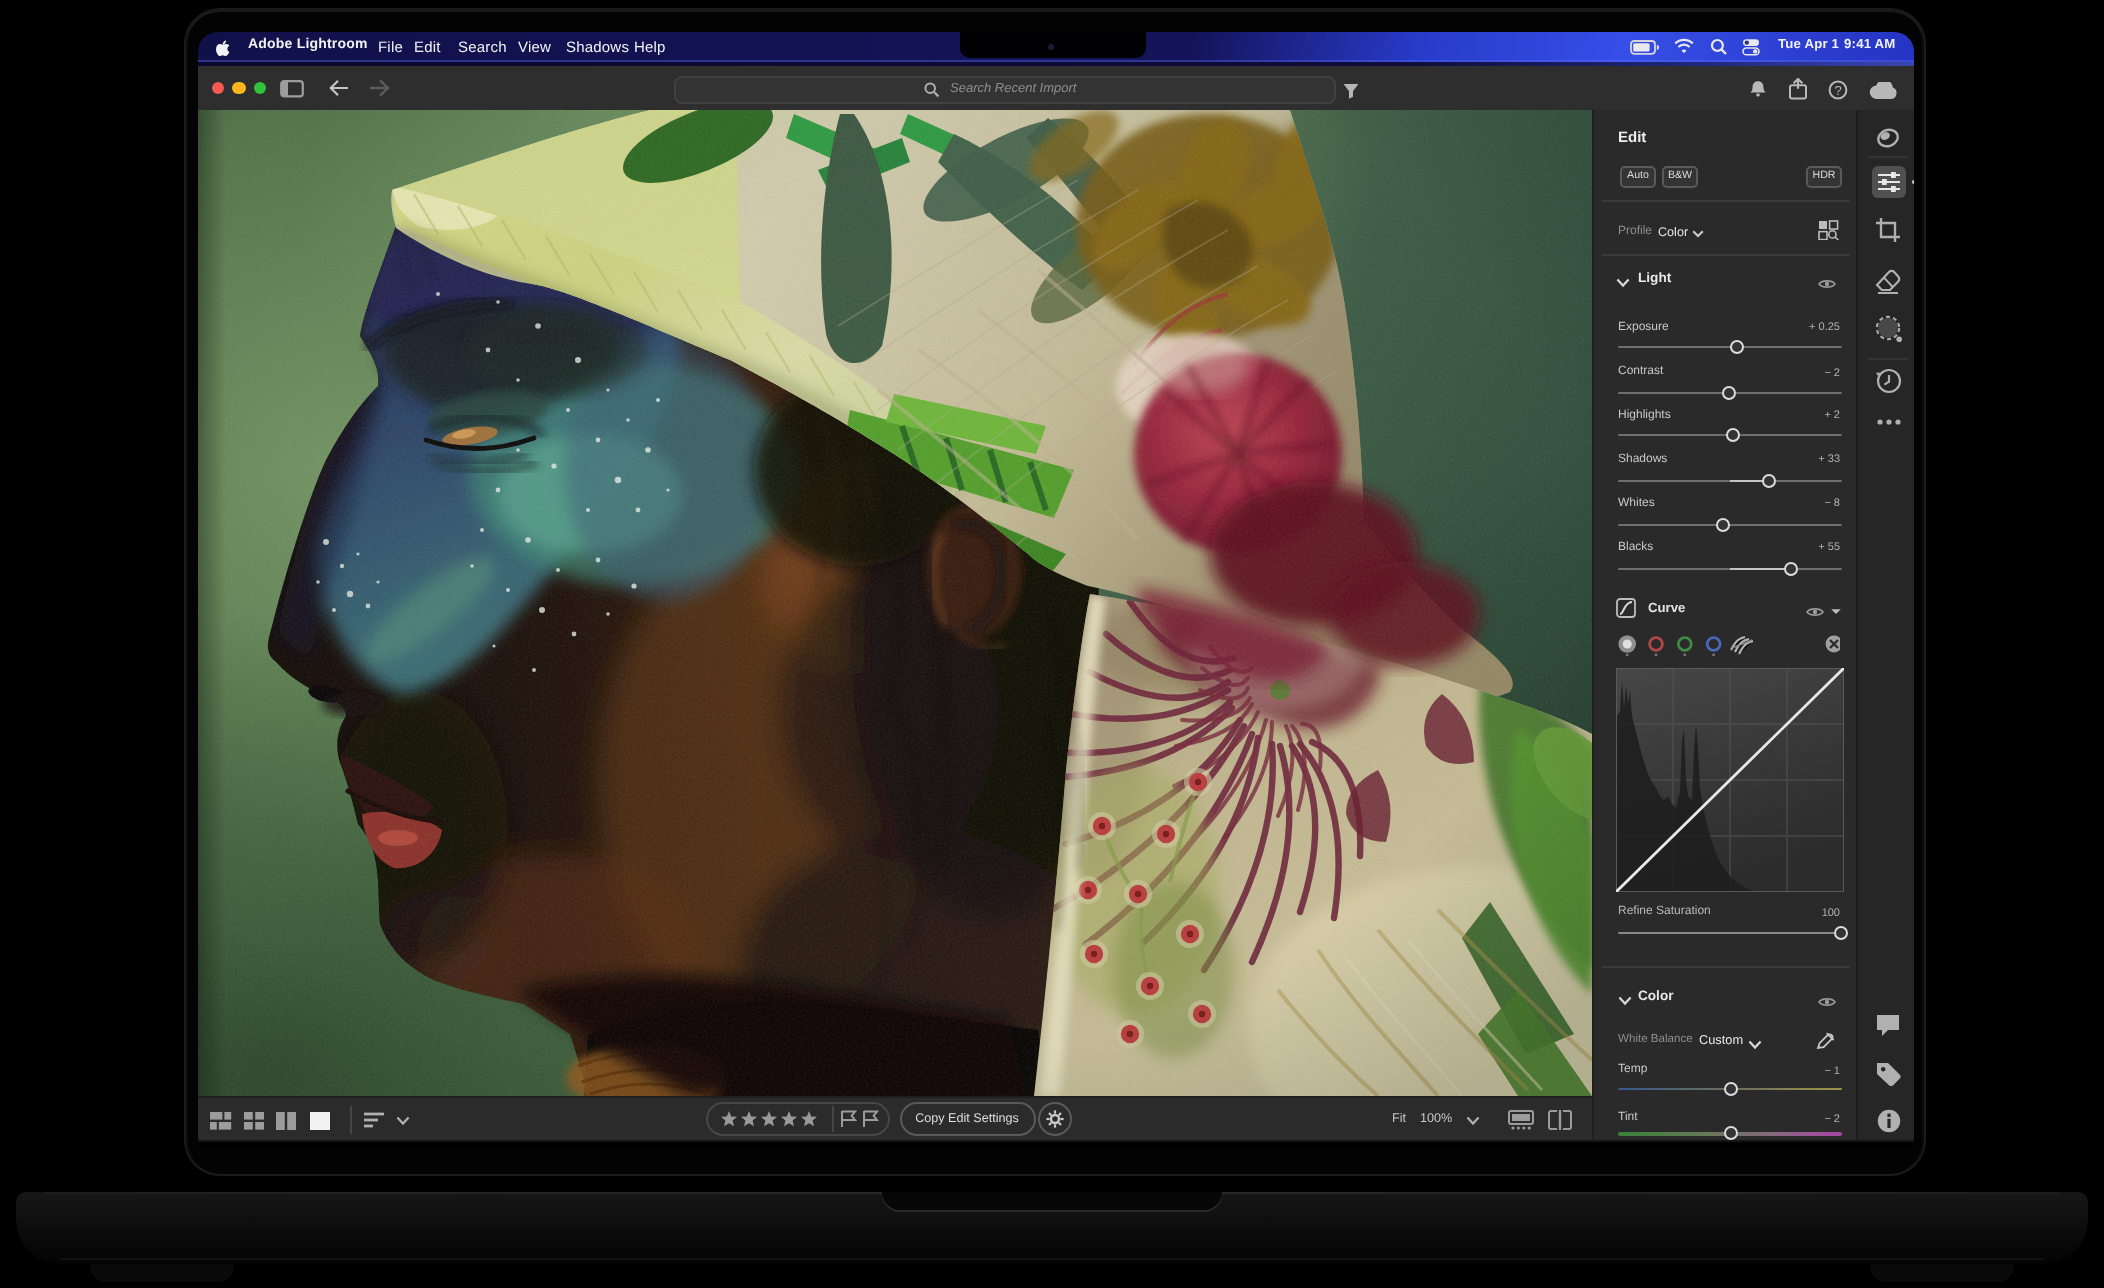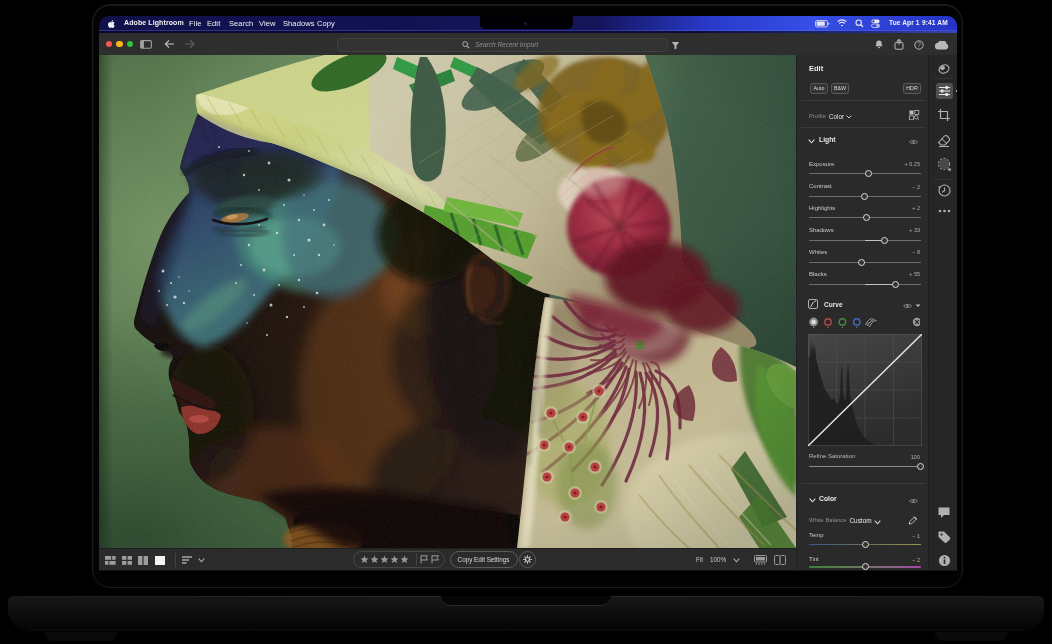--- a/index.html
+++ b/index.html
@@ -63,21 +63,21 @@
       <svg class="abs" style="left:8px;top:3px" width="9" height="10" viewBox="0 0 9 10">
         <path d="M4.7 2.1c.5-.7 1.3-1 1.3-1s.1.9-.4 1.5c-.5.7-1.2.9-1.2.9s-.2-.8.3-1.4z" fill="#f2f2f5"></path>
         <path d="M6.7 5.6c0-1.2 1-1.8 1-1.8s-.6-.8-1.6-.8c-.7 0-1.3.4-1.6.4-.3 0-.9-.4-1.5-.4C1.9 3 1 4 1 5.6c0 1.7 1.2 3.4 1.9 3.4.4 0 .9-.4 1.5-.4.6 0 1 .4 1.5.4.7 0 1.6-1.4 1.8-2.1 0 0-1-.4-1-1.3z" fill="#f2f2f5"></path>
       </svg>
       <span class="mi" style="left:25px;font-weight:bold;font-size:7px">Adobe Lightroom</span>
       <span class="mi" style="left:90px">File</span>
       <span class="mi" style="left:108px">Edit</span>
       <span class="mi" style="left:130px">Search</span>
       <span class="mi" style="left:160px">View</span>
       <span class="mi" style="left:184px">Shadows</span>
-      <span class="mi" style="left:218px">Copy</span>
+      <span class="mi" style="left:218px">Help</span>
       <svg class="abs" style="left:716px;top:4px" width="15" height="8" viewBox="0 0 15 8">
         <rect x="0.5" y="0.5" width="12" height="6.4" rx="1.6" fill="none" stroke="#d6d6df" stroke-width="0.9"></rect>
         <rect x="1.6" y="1.6" width="8.2" height="4.2" rx="0.8" fill="#e8e8ee"></rect>
         <path d="M13.4 2.4v2.6c.8-.2 1.2-.7 1.2-1.3s-.4-1.1-1.2-1.3z" fill="#d6d6df"></path>
       </svg>
       <svg class="abs" style="left:738px;top:3.4px" width="10" height="8" viewBox="0 0 10 8">
         <path d="M0.6 2.7 A6.3 6.3 0 0 1 9.4 2.7" fill="none" stroke="#e8e8ee" stroke-width="1.1"></path>
         <path d="M2.2 4.5 A4 4 0 0 1 7.8 4.5" fill="none" stroke="#e8e8ee" stroke-width="1.1"></path>
         <path d="M3.8 6.2 A1.9 1.9 0 0 1 6.2 6.2 L5 7.6 Z" fill="#e8e8ee"></path>
       </svg>

